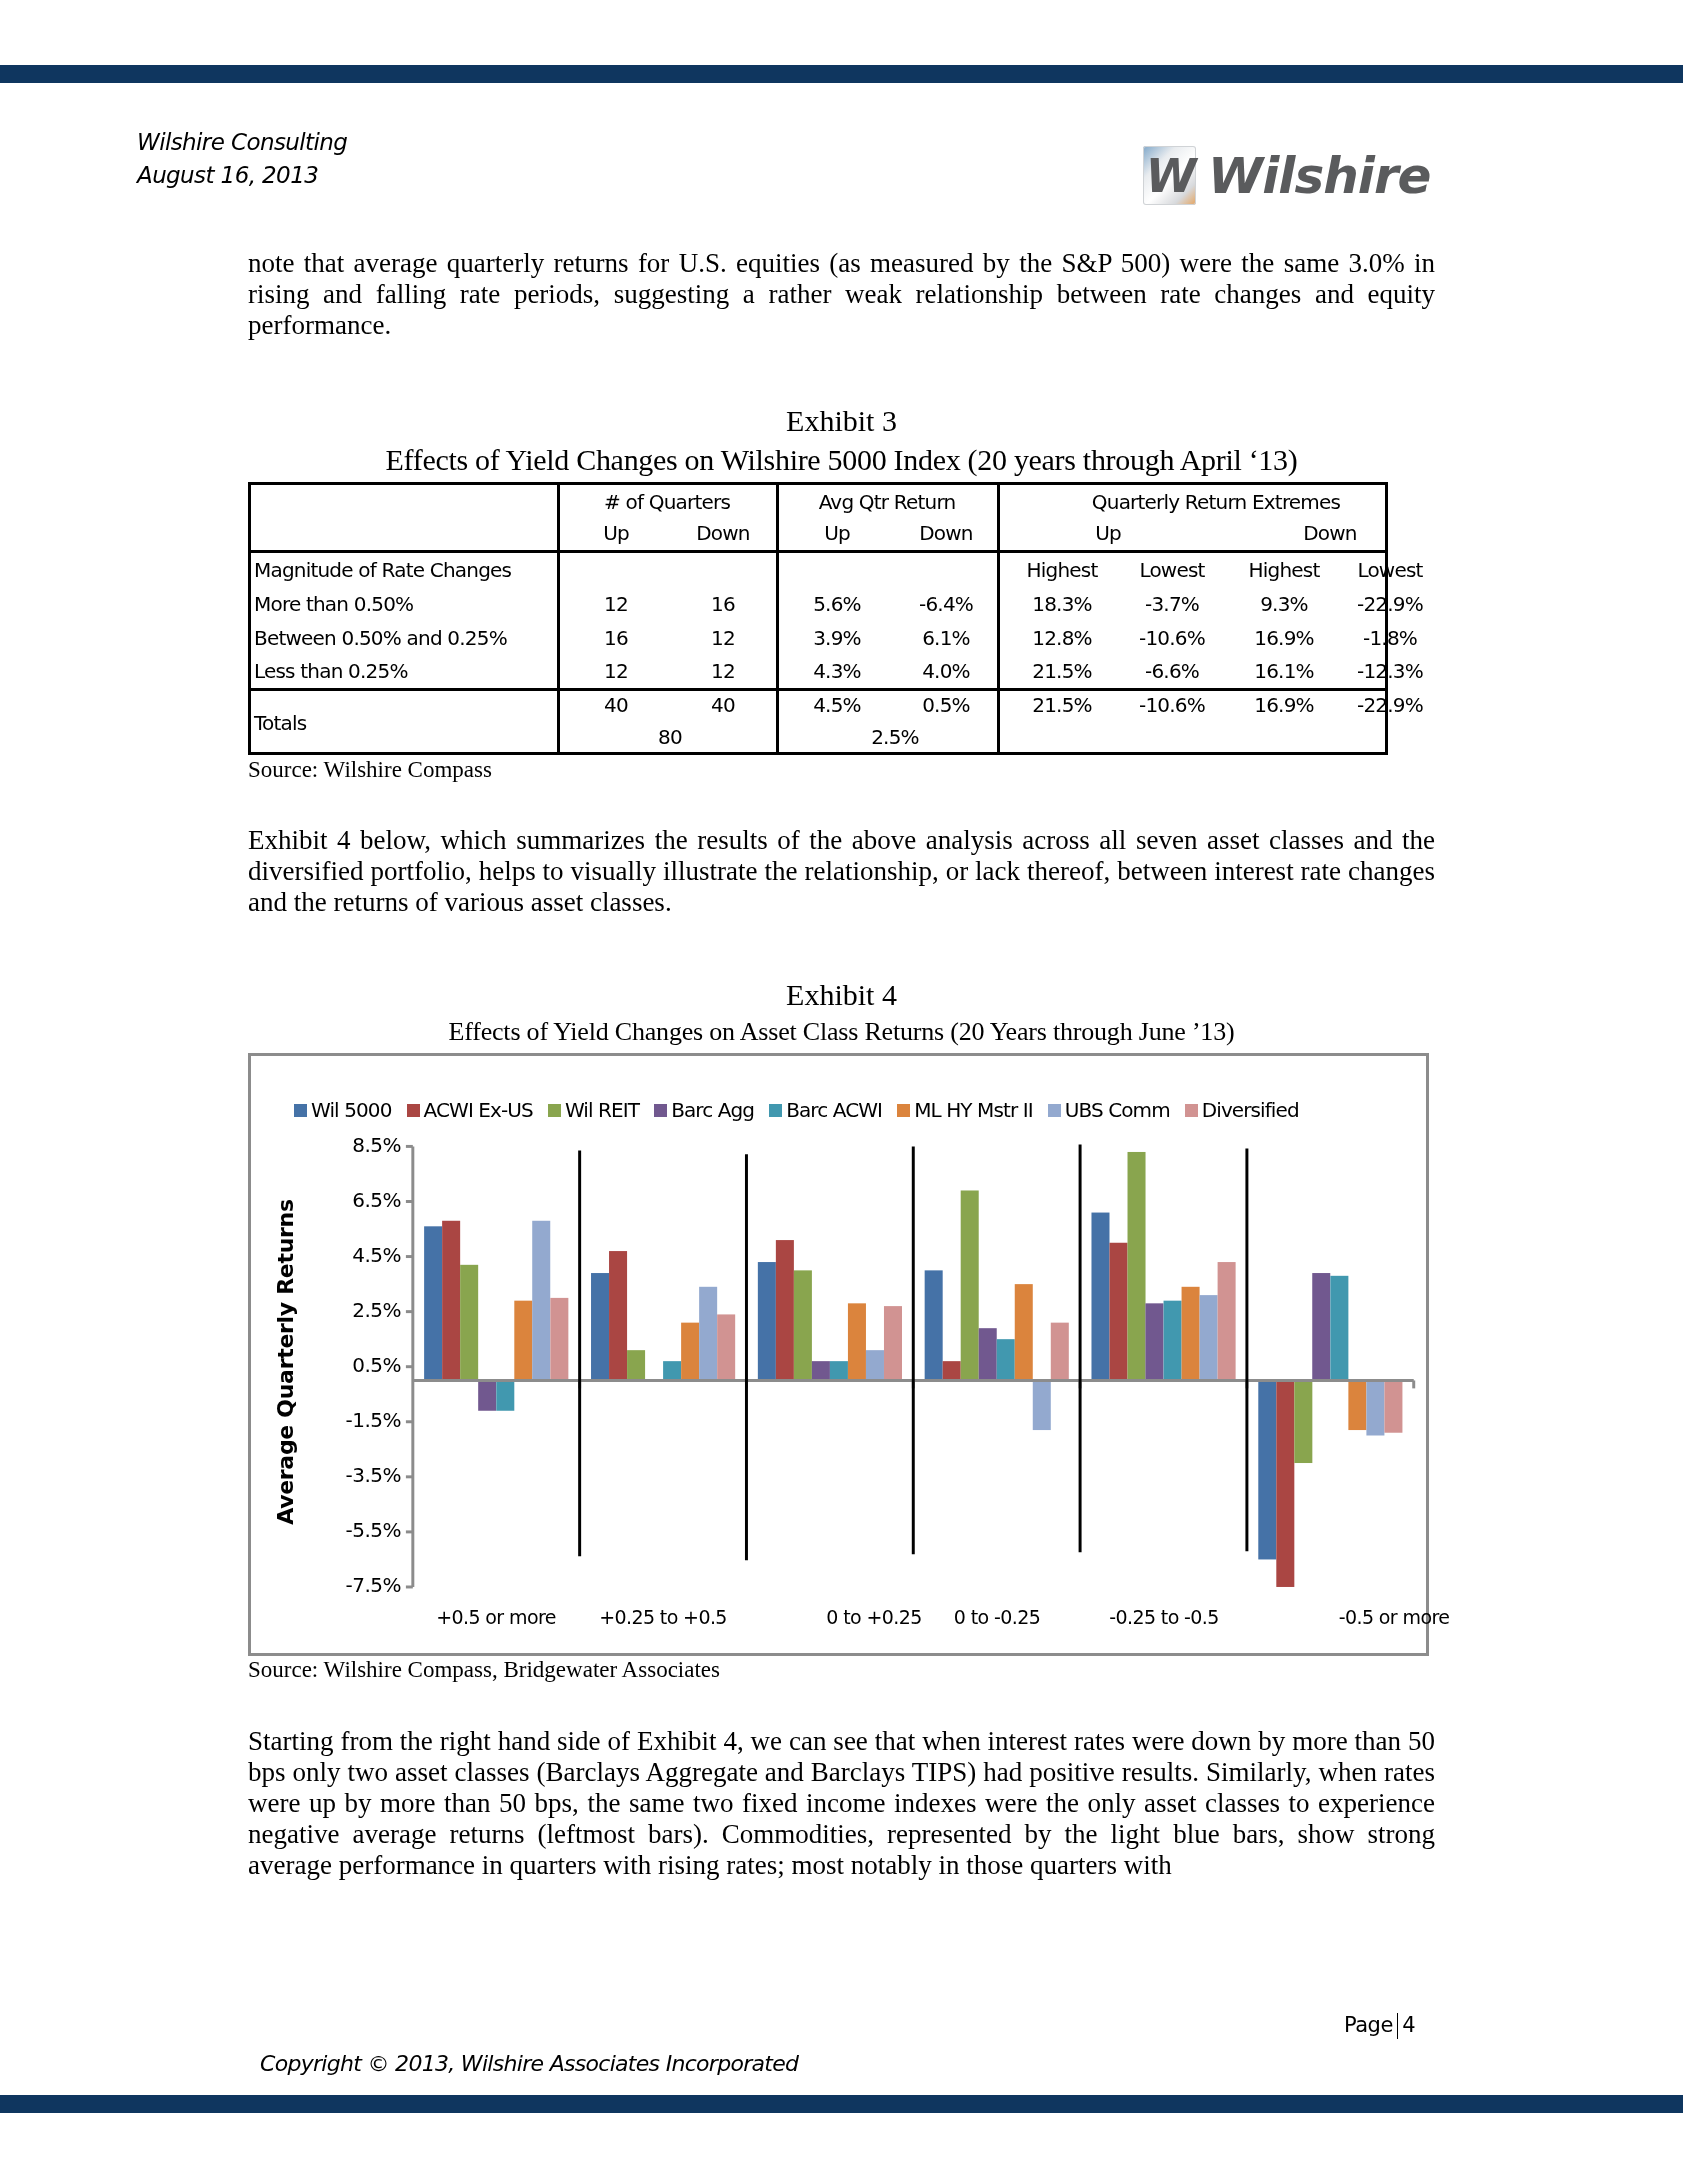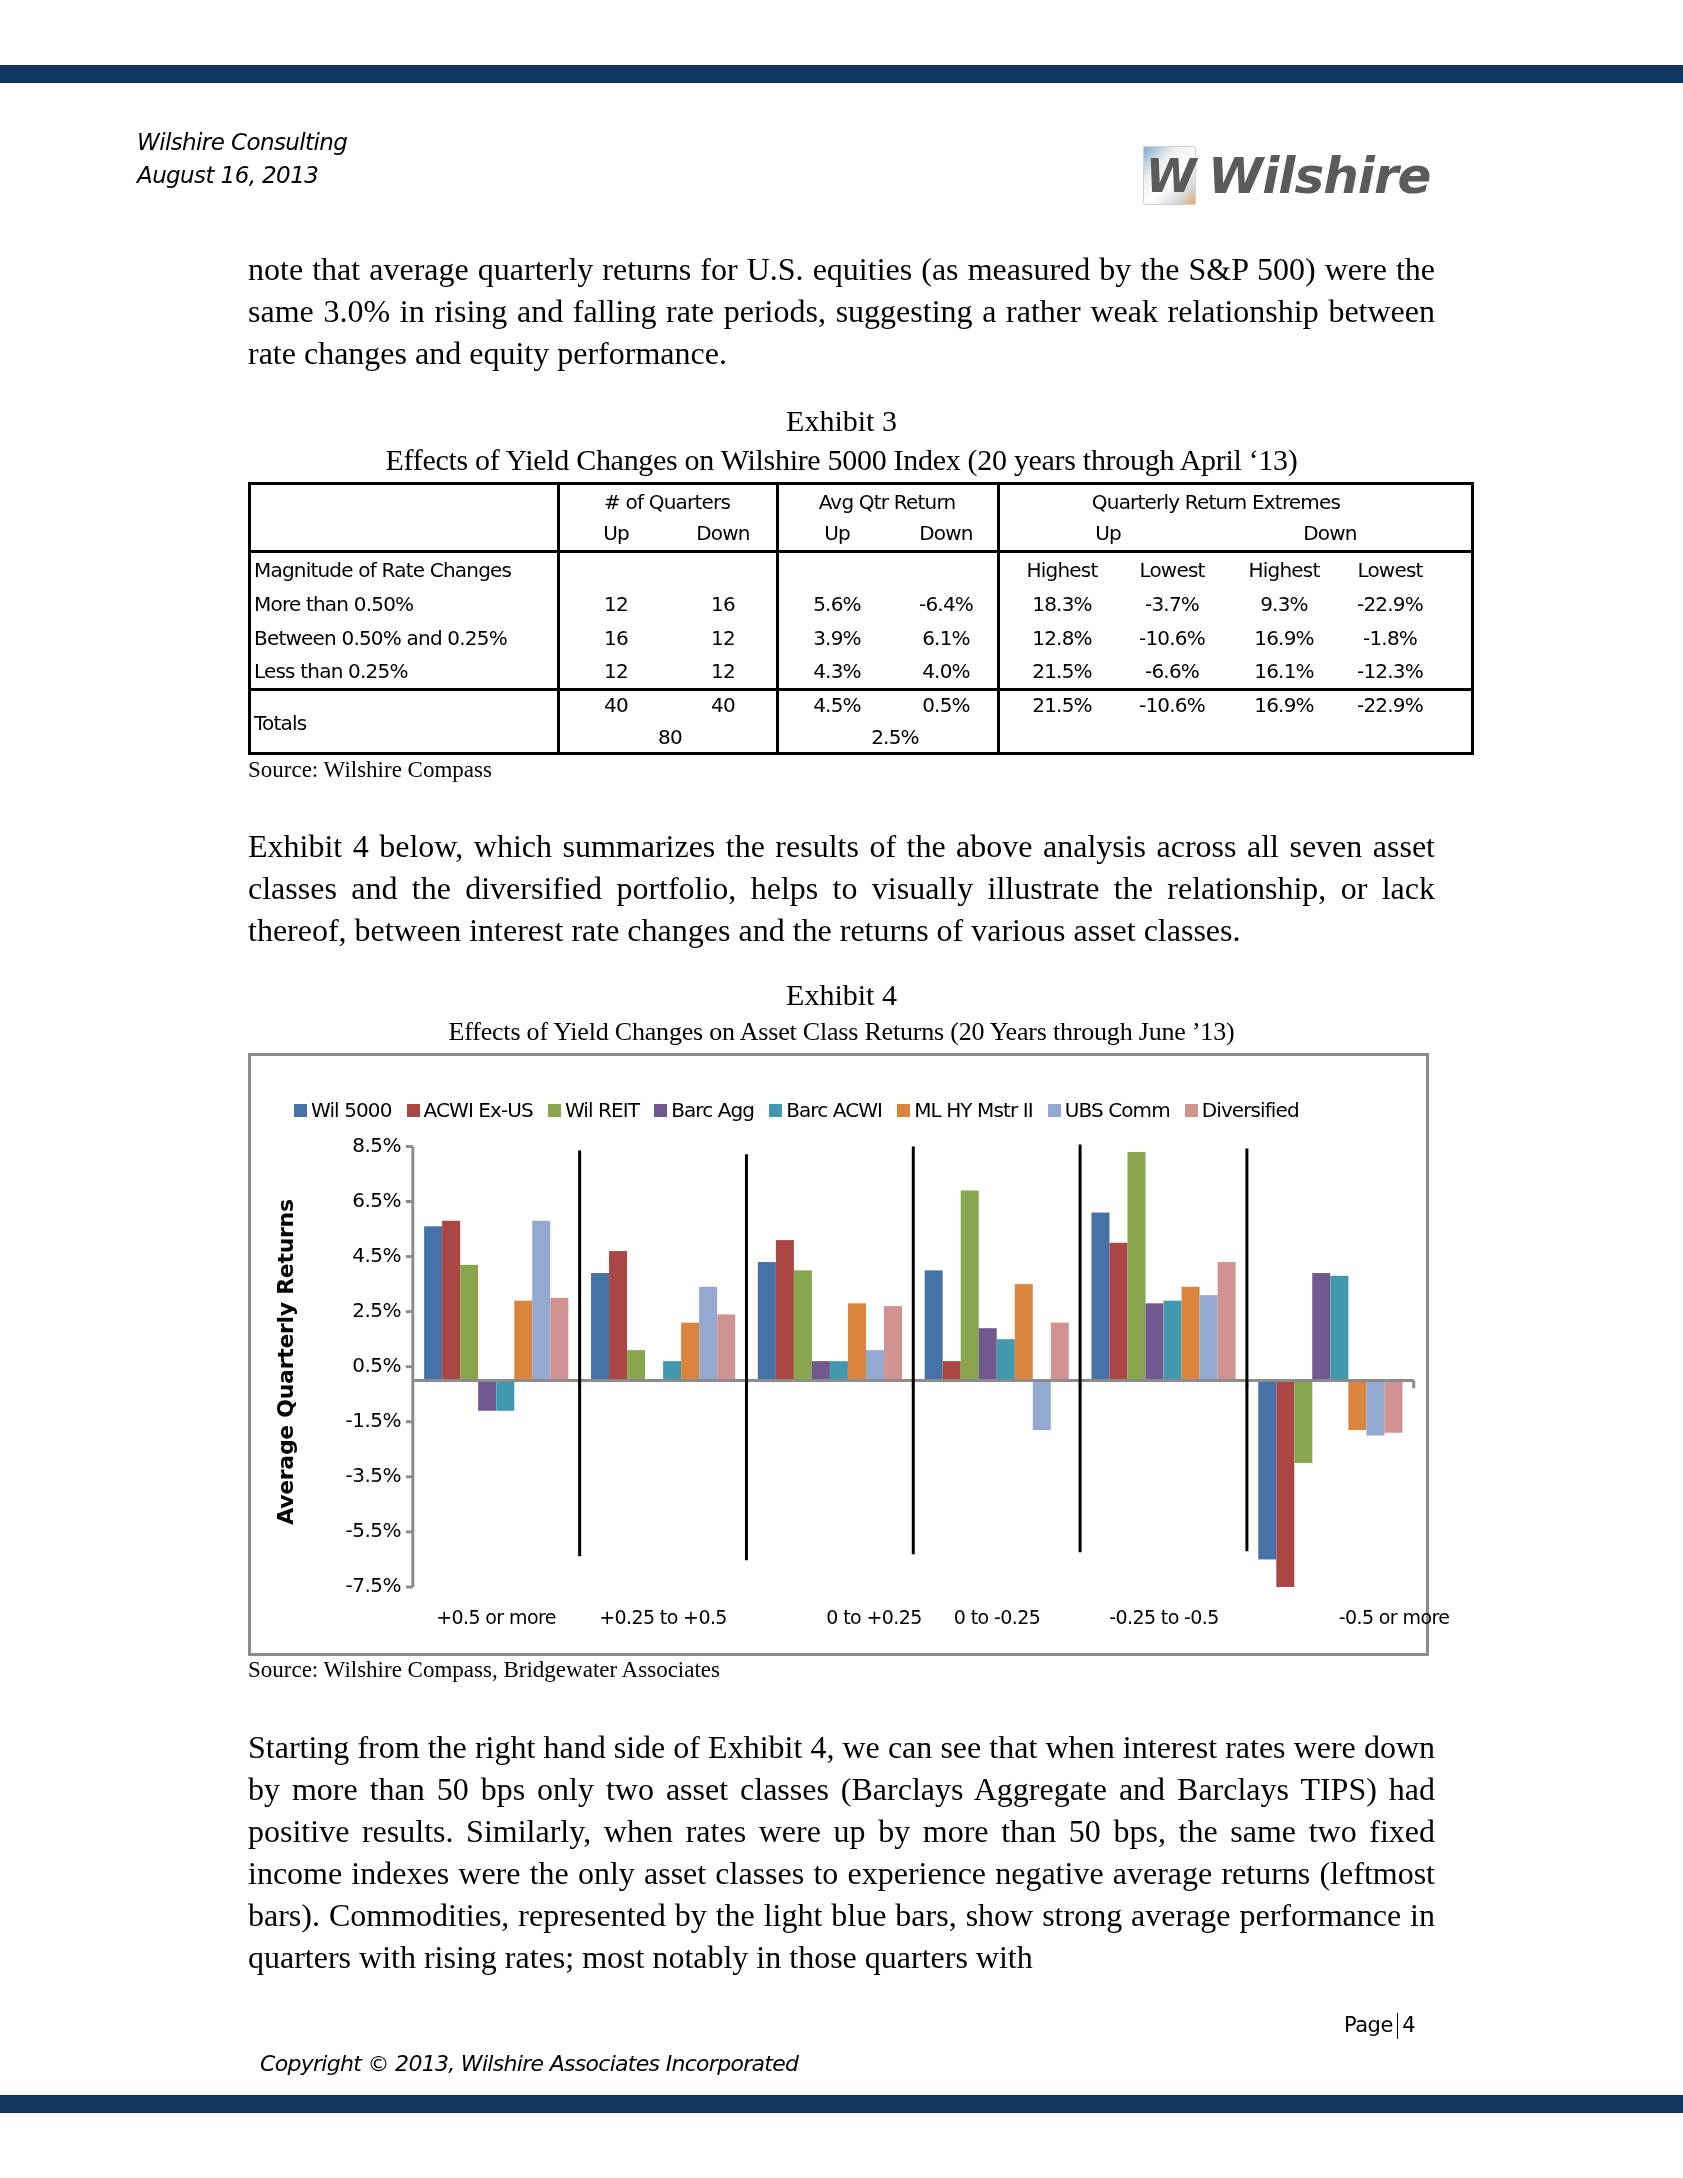--- a/index.html
+++ b/index.html
@@ -4,25 +4,25 @@
 <style>
   html, body { margin:0; padding:0; background:#ffffff; }
   body { width:1683px; height:2178px; position:relative; overflow:hidden; color:#000; }
   .bar-top { position:absolute; left:0; top:65px; width:1683px; height:18px; background:#0f365f; }
   .bar-bottom { position:absolute; left:0; top:2095px; width:1683px; height:18px; background:#0f365f; }
   .hdr { position:absolute; left:137px; font-family:"DejaVu Sans", sans-serif; font-style:italic; font-size:23px; letter-spacing:-0.6px; line-height:30px; }
   .logo { position:absolute; left:1143px; top:139px; height:73px; display:flex; align-items:center; }
   .logo-box { width:53px; height:59px; border-radius:3px; background:linear-gradient(135deg,#7fa7c9 0%, #e9ecef 30%, #ffffff 55%, #d7d9dc 80%, #e6a35c 100%); display:flex; align-items:center; justify-content:center; box-shadow: inset 0 0 0 1px #d0d3d6; }
   .logo-box span { font-family:"DejaVu Sans", sans-serif; font-weight:bold; font-style:italic; font-size:46px; color:#5a5b5d; letter-spacing:-3px; }
   .logo-word { margin-left:12px; font-family:"DejaVu Sans", sans-serif; font-weight:bold; font-style:italic; font-size:50px; color:#5a5b5d; letter-spacing:-1px; }
-  .para { position:absolute; left:248px; width:1187px; font-family:"Liberation Serif", serif; font-size:32px; line-height:42px; text-align:justify; text-align-last:left; }
+  .para { position:absolute; left:248px; width:1187px; font-family:"Liberation Serif", serif; font-size:27px; line-height:31px; text-align:justify; text-align-last:left; }
   .center-title { position:absolute; left:248px; width:1187px; text-align:center; font-family:"Liberation Serif", serif; }
   .source { position:absolute; left:248px; font-family:"Liberation Serif", serif; font-size:23px; }
   
-  .tbl { position:absolute; left:248px; top:482px; width:1226px; height:273px; border:3px solid #000; box-sizing:border-box; font-family:"DejaVu Sans", sans-serif; font-size:20px; letter-spacing:-0.8px; }
+  .tbl { position:absolute; left:248px; top:482px; width:1140px; height:273px; border:3px solid #000; box-sizing:border-box; font-family:"DejaVu Sans", sans-serif; font-size:20px; letter-spacing:-0.8px; }
   .tbl .vl { position:absolute; top:0; bottom:0; width:3px; background:#000; }
   .tbl .hl { position:absolute; left:0; right:0; height:3px; background:#000; }
   .tbl .cell { position:absolute; height:34px; line-height:34px; white-space:nowrap; }
   .tbl .c { text-align:center; transform:translateX(-50%); }
   
   .chart-frame { position:absolute; left:248px; top:1053px; width:1181px; height:603px; border:3px solid #8c8c8c; box-sizing:border-box; }
   .legend { position:absolute; left:294px; top:1098px; display:flex; gap:0; font-family:"DejaVu Sans", sans-serif; font-size:20px; letter-spacing:-0.9px; white-space:nowrap; }
   .legend-item { display:flex; align-items:center; margin-right:15px; }
   .legend-swatch { width:13px; height:13px; margin-right:4px; }
   .plot { position:absolute; left:0; top:0; width:1683px; height:2178px; pointer-events:none; }

